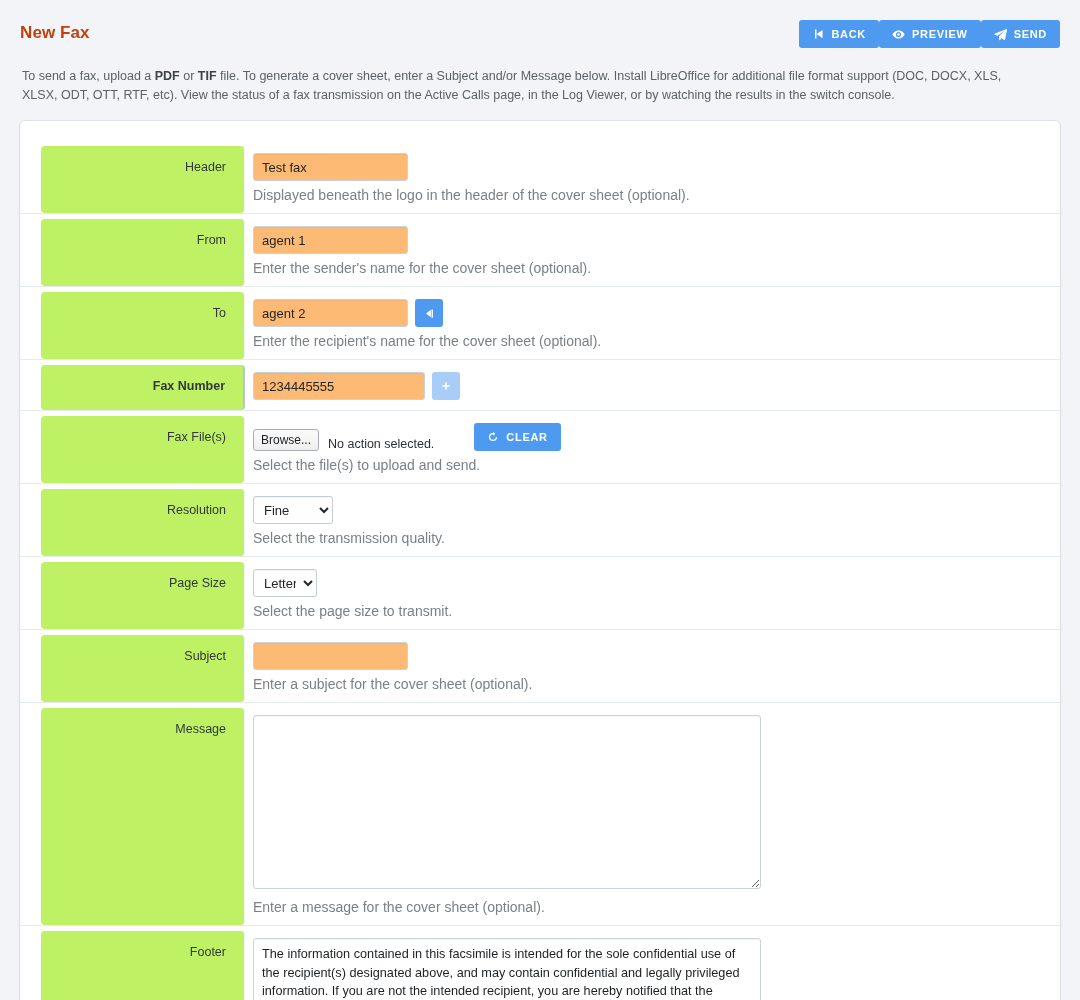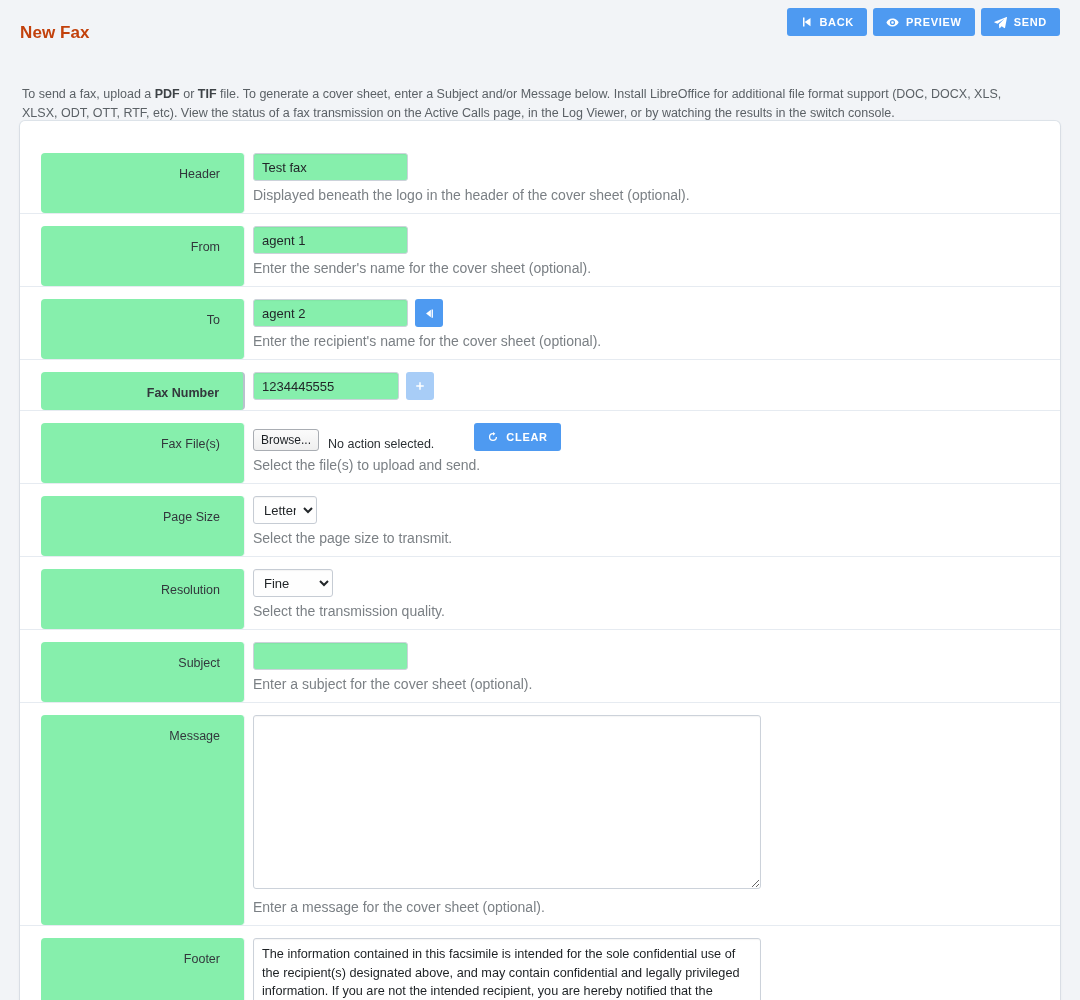--- a/index.html
+++ b/index.html
@@ -21,23 +21,23 @@
   .page-title {
     position: absolute;
     left: 20px; top: 23px;
     font-size: 17px;
     font-weight: bold;
     color: #c2410c;
     letter-spacing: 0.1px;
   }
   .head-actions {
     position: absolute;
-    right: 20px; top: 8px;
+    right: 20px; top: 20px;
     display: flex;
-    gap: 6px;
+    gap: 0;
   }
   .btn {
     display: inline-flex;
     align-items: center;
     gap: 7px;
     height: 28px;
     padding: 0 13px;
     border: none;
     border-radius: 3px;
     background: #4e9af1;
@@ -47,21 +47,21 @@
     font-weight: bold;
     letter-spacing: 0.7px;
     cursor: pointer;
     white-space: nowrap;
   }
   .btn svg { display: block; fill: #ffffff; }
 
   
   .intro {
     padding: 0 22px;
-    margin-top: 23px;
+    margin-top: 5px;
     font-size: 12.5px;
     line-height: 19px;
     color: #5b6166;
     max-width: 1058px;
   }
   .intro b { color: #3d4246; font-weight: bold; }
 
   
   .card {
     position: absolute;
@@ -76,24 +76,24 @@
   .form-row {
     display: flex;
     align-items: stretch;
     border-bottom: 1px solid #e6ebf1;
     position: relative;
   }
   .form-row:last-child { border-bottom: none; }
 
   .lbl-cell {
     flex: 0 0 204px;
-    background: #86efac;
+    background: #bef264;
     border-radius: 4px;
-    margin: 12px 0 0 21px;
-    padding: 14px 24px 0 10px;
+    margin: 5px 0 0 21px;
+    padding: 14px 18px 0 10px;
     text-align: right;
     font-size: 12.5px;
     color: #32373c;
     border-right: 1px solid #f1f3f7;
   }
   .form-row.active .lbl-cell {
     font-weight: bold;
     border-right: 2px solid #b9c2cd;
   }
   .field-cell {
@@ -104,26 +104,26 @@
   .field-inline { display: flex; align-items: flex-start; gap: 7px; }
 
   input[type="text"] {
     height: 28px;
     border: 1px solid #ccd2da;
     border-radius: 3px;
     padding: 0 8px;
     font-family: "Liberation Sans", sans-serif;
     font-size: 13px;
     color: #222629;
-    background: #86efac;
+    background: #fdba74;
     box-shadow: inset 0 1px 1px rgba(0,0,0,0.045);
     outline: none;
   }
   input.w-155 { width: 155px; }
-  input.w-150 { width: 146px; }
+  input.w-150 { width: 172px; }
   .hint {
     margin-top: 7px;
     font-size: 14px;
     color: #7b8085;
     line-height: 15px;
   }
 
   .icon-btn {
     width: 28px; height: 28px;
     border: none;
@@ -296,40 +296,40 @@
               </svg>
           </span>
           <span>CLEAR</span>
         </button>
       </div>
       <div class="hint">Select the file(s) to upload and send.</div>
     </div>
   </div>
 
   <div class="form-row">
+    <div class="lbl-cell">Resolution</div>
+    <div class="field-cell">
+      <select class="sel-wide">
+        <option>Fine</option>
+      </select>
+      <div class="hint">Select the transmission quality.</div>
+    </div>
+  </div>
+
+  <div class="form-row">
     <div class="lbl-cell">Page Size</div>
     <div class="field-cell">
       <select class="sel-narrow">
         <option>Letter</option>
       </select>
       <div class="hint">Select the page size to transmit.</div>
     </div>
   </div>
 
   <div class="form-row">
-    <div class="lbl-cell">Resolution</div>
-    <div class="field-cell">
-      <select class="sel-wide">
-        <option>Fine</option>
-      </select>
-      <div class="hint">Select the transmission quality.</div>
-    </div>
-  </div>
-
-  <div class="form-row">
     <div class="lbl-cell">Subject</div>
     <div class="field-cell">
       <input type="text" class="w-155" value="" style="">
       <div class="hint">Enter a subject for the cover sheet (optional).</div>
     </div>
   </div>
 
   <div class="form-row">
     <div class="lbl-cell">Message</div>
     <div class="field-cell">

